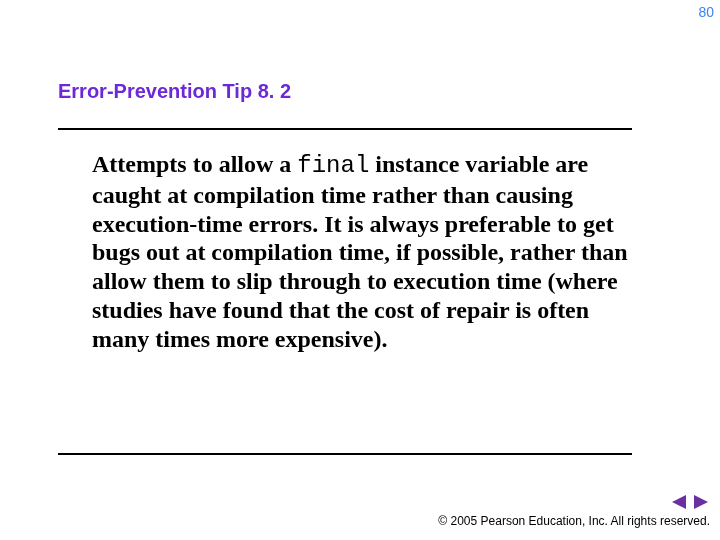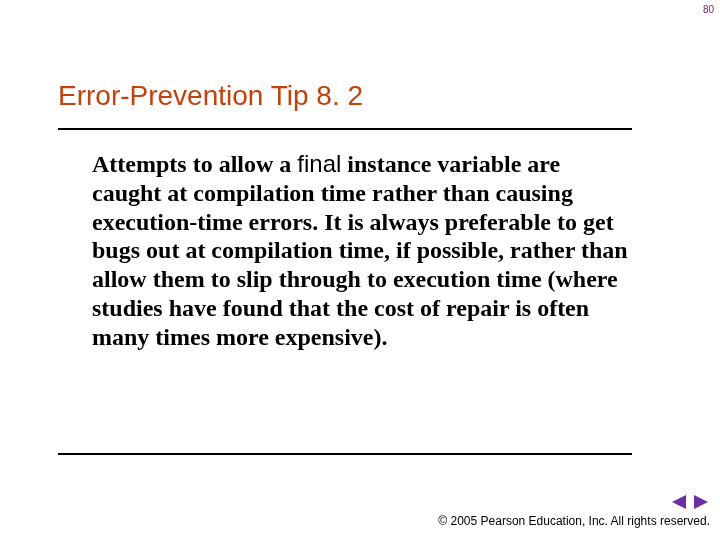--- a/index.html
+++ b/index.html
@@ -9,30 +9,30 @@
     height: 540px;
     background: #ffffff;
     font-family: Arial, Helvetica, sans-serif;
     overflow: hidden;
     position: relative;
   }
   .page-number {
     position: absolute;
     top: 4px;
     right: 6px;
-    font-size: 10px;
-    color: #701a75;
+    font-size: 14px;
+    color: #3b82f6;
   }
   .title {
     position: absolute;
     top: 80px;
     left: 58px;
-    font-size: 28px;
-    font-weight: normal;
-    color: #c2410c;
+    font-size: 20px;
+    font-weight: bold;
+    color: #6d28d9;
   }
   .title-rule {
     position: absolute;
     top: 120px;
     left: 58px;
     width: 574px;
     border: none;
     border-top: 2px solid #000;
   }
   .body-text {
@@ -40,21 +40,21 @@
     top: 150px;
     left: 92px;
     width: 540px;
     font-family: "Times New Roman", Times, serif;
     font-size: 24px;
     font-weight: bold;
     color: #000;
     line-height: 1.2;
   }
   .body-text .code {
-    font-family: Liberation Sans, sans-serif;
+    font-family: Liberation Mono, monospace;
     font-weight: normal;
     letter-spacing: 0px;
   }
   .bottom-rule {
     position: absolute;
     top: 445px;
     left: 58px;
     width: 574px;
     border: none;
     border-top: 2px solid #000;

